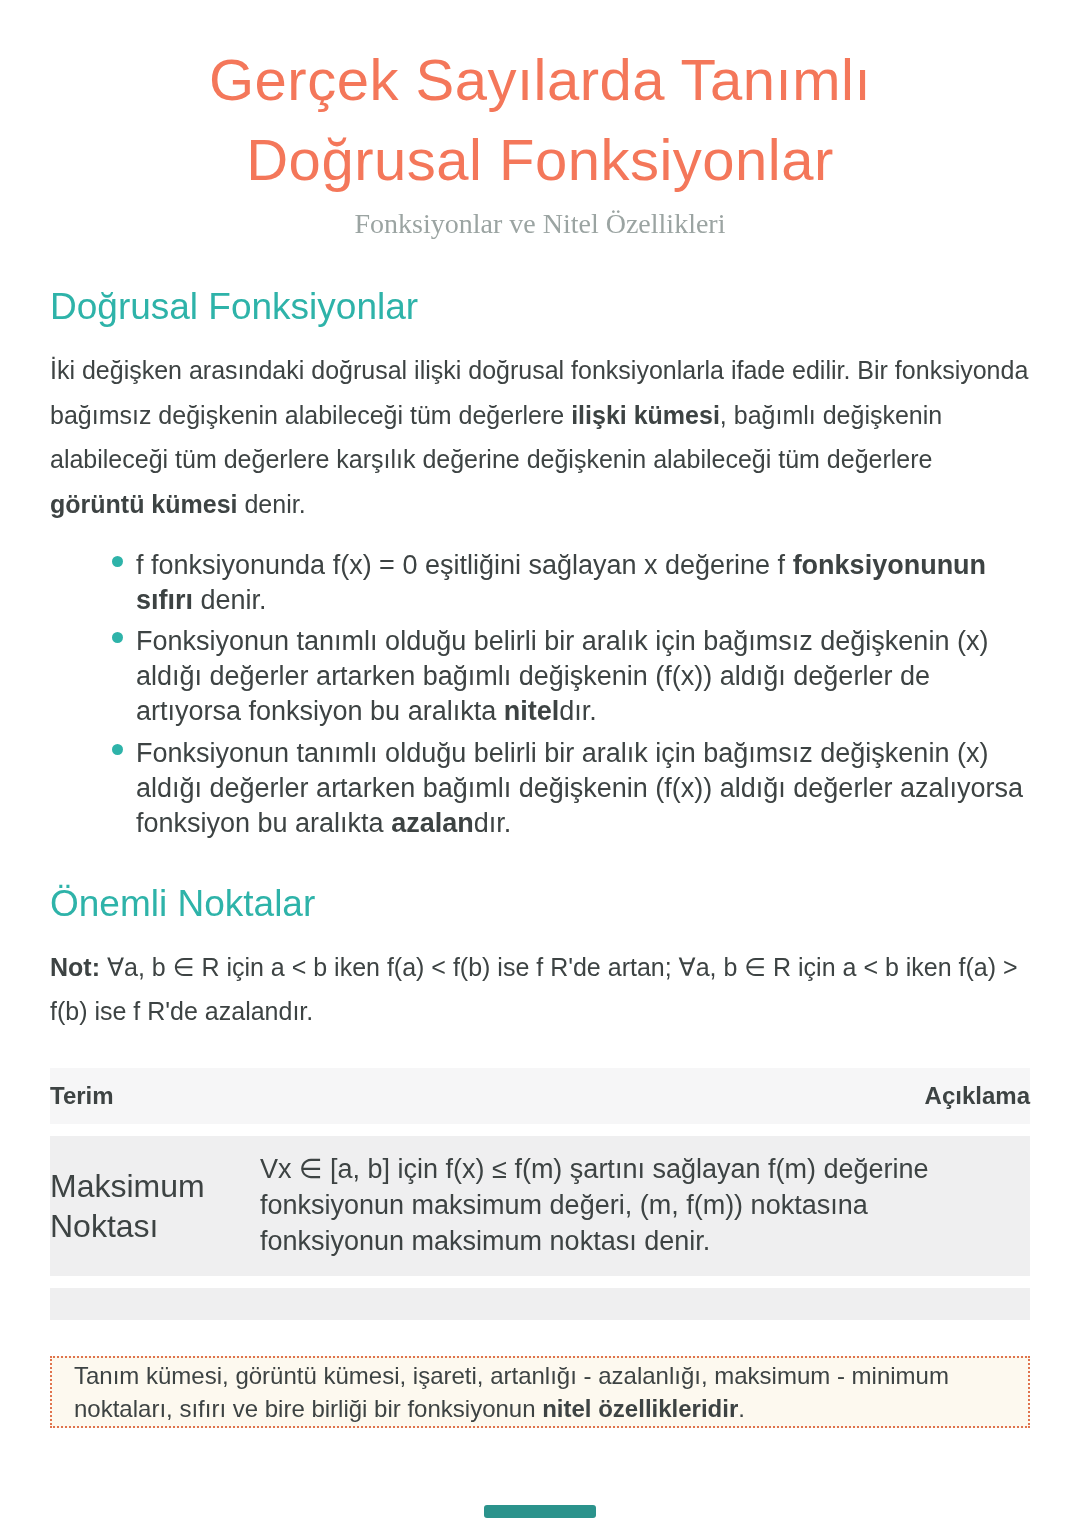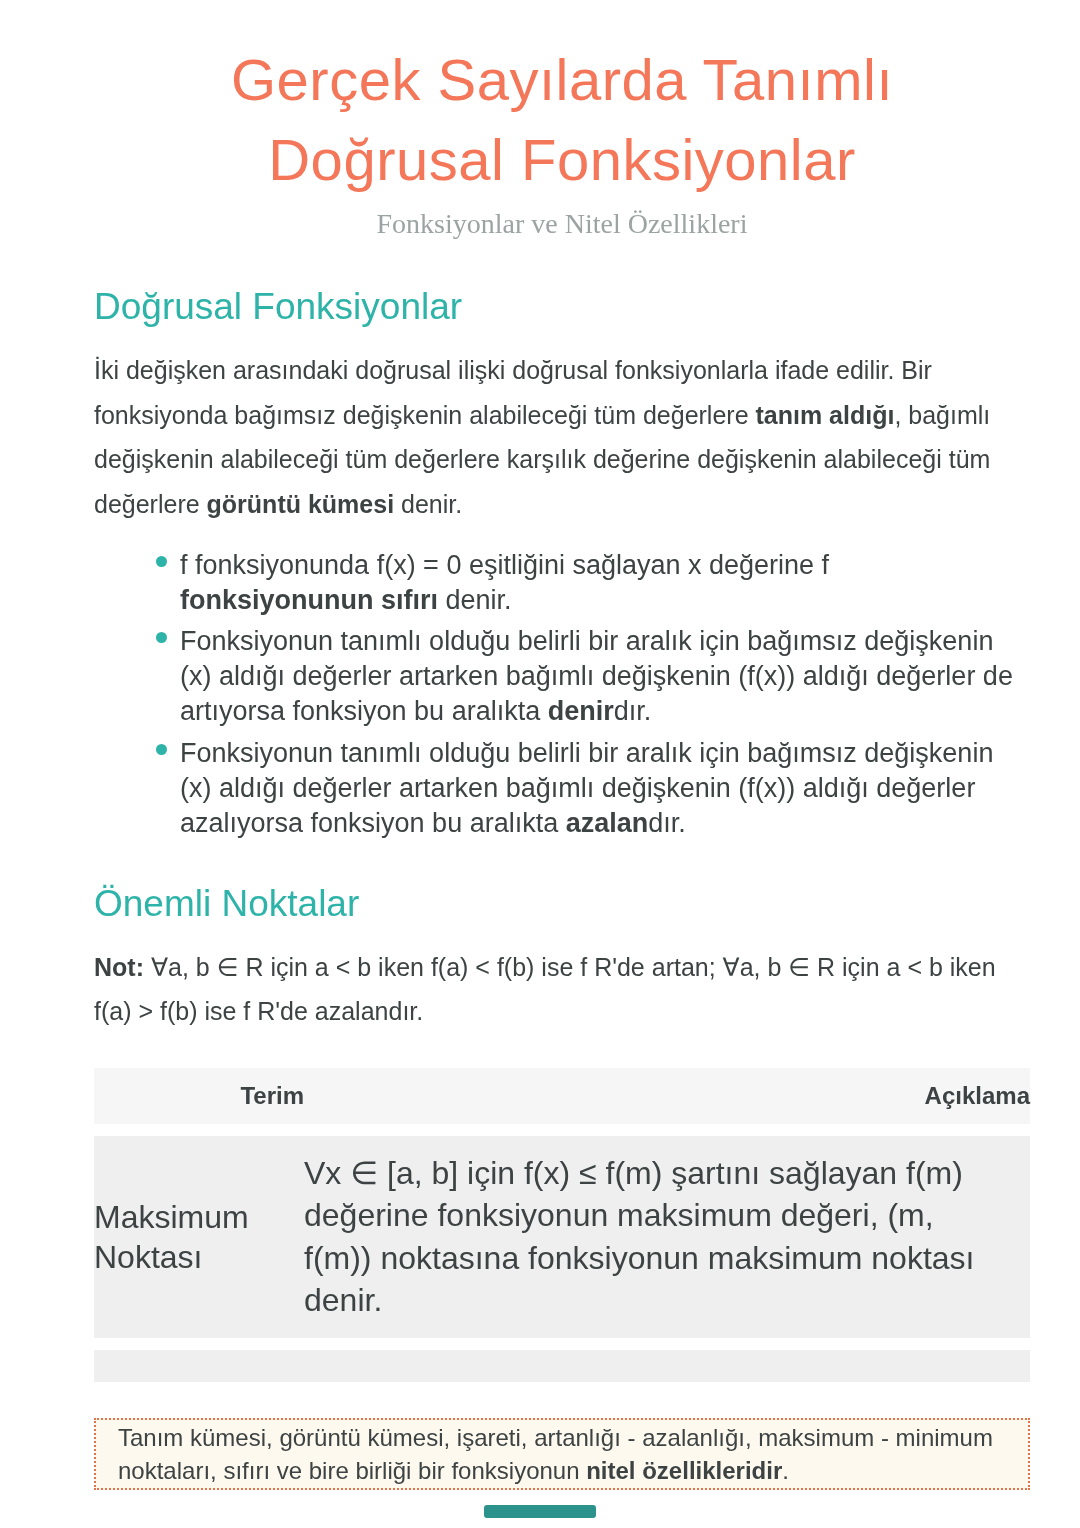--- a/index.html
+++ b/index.html
@@ -6,21 +6,21 @@
   html, body { margin: 0; padding: 0; }
   body {
     width: 1080px;
     height: 1528px;
     background: #ffffff;
     font-family: "Liberation Sans", "DejaVu Sans", sans-serif;
     color: var(--body, #3d4343);
     position: relative;
     overflow: hidden;
   }
-  .page { padding: 40px 50px 0 50px; margin-left: 44px; }
+  .page { padding: 40px 50px 0 50px; }
 
   h1 {
     margin: 0;
     text-align: center;
     color: var(--title, #f4775a);
     font-size: 58px;
     line-height: 1.38;
     font-weight: 500;
     letter-spacing: 0.5px;
   }
@@ -75,37 +75,37 @@
 
   .table { margin-top: 34px; }
   .thead {
     display: flex;
     background: var(--table_header_bg, #f6f6f7);
     padding: 14px 0;
     font-weight: 700;
     font-size: 24px;
   }
   .term-col { width: 210px; flex: none; }
-  .thead .term-col { text-align: right; }
+  .thead .term-col { text-align: left; }
   .desc-col { flex: 1; }
   .thead .desc-col { text-align: right; }
   .trow {
     display: flex;
     background: var(--table_row_bg, #efeff0);
     margin-top: 12px;
     padding: 16px 0;
   }
   .trow .term-col {
     display: flex;
     align-items: center;
     font-size: 32px;
     line-height: 1.25;
   }
   .trow .desc-col {
-    font-size: 32px;
+    font-size: 27px;
     line-height: 1.33;
     padding-right: 40px;
   }
 
   .callout {
     margin-top: 36px;
     border: 2px dotted var(--callout_border, #e0734c);
     background: var(--callout_bg, #fdf9ef);
     padding: 1px 22px;
   }
@@ -128,30 +128,30 @@
 <div class="page">
 
   <h1>
     <span class="t-line">Gerçek Sayılarda Tanımlı</span>
     <span class="t-line">Doğrusal Fonksiyonlar</span>
   </h1>
   <div class="subtitle">Fonksiyonlar ve Nitel Özellikleri</div>
 
   <h2>Doğrusal Fonksiyonlar</h2>
 
-  <p class="body-par"><span>İki değişken arasındaki doğrusal ilişki doğrusal fonksiyonlarla ifade edilir. Bir fonksiyonda bağımsız değişkenin alabileceği tüm değerlere </span><b>tanım aldığı</b><span>, bağımlı değişkenin alabileceği tüm değerlere karşılık değerine değişkenin alabileceği tüm değerlere </span><b>görüntü kümesi</b><span> denir.</span></p>
+  <p class="body-par"><span>İki değişken arasındaki doğrusal ilişki doğrusal fonksiyonlarla ifade edilir. Bir fonksiyonda bağımsız değişkenin alabileceği tüm değerlere </span><b>ilişki kümesi</b><span>, bağımlı değişkenin alabileceği tüm değerlere karşılık değerine değişkenin alabileceği tüm değerlere </span><b>görüntü kümesi</b><span> denir.</span></p>
 
   <ul class="bullets">
     <li>
       <span class="bullet-dot"></span>
       <span class="li-text"><span>f fonksiyonunda f(x) = 0 eşitliğini sağlayan x değerine f </span><b>fonksiyonunun sıfırı</b><span> denir.</span></span>
     </li>
     <li>
       <span class="bullet-dot"></span>
-      <span class="li-text"><span>Fonksiyonun tanımlı olduğu belirli bir aralık için bağımsız değişkenin (x) aldığı değerler artarken bağımlı değişkenin (f(x)) aldığı değerler de artıyorsa fonksiyon bu aralıkta </span><b>denir</b><span>dır.</span></span>
+      <span class="li-text"><span>Fonksiyonun tanımlı olduğu belirli bir aralık için bağımsız değişkenin (x) aldığı değerler artarken bağımlı değişkenin (f(x)) aldığı değerler de artıyorsa fonksiyon bu aralıkta </span><b>nitel</b><span>dır.</span></span>
     </li>
     <li>
       <span class="bullet-dot"></span>
       <span class="li-text"><span>Fonksiyonun tanımlı olduğu belirli bir aralık için bağımsız değişkenin (x) aldığı değerler artarken bağımlı değişkenin (f(x)) aldığı değerler azalıyorsa fonksiyon bu aralıkta </span><b>azalan</b><span>dır.</span></span>
     </li>
   </ul>
 
   <h2 class="second">Önemli Noktalar</h2>
 
   <p class="body-par"><b>Not:</b><span> ∀a, b ∈ R için a &lt; b iken f(a) &lt; f(b) ise f R'de artan; ∀a, b ∈ R için a &lt; b iken f(a) &gt; f(b) ise f R'de azalandır.</span></p>

